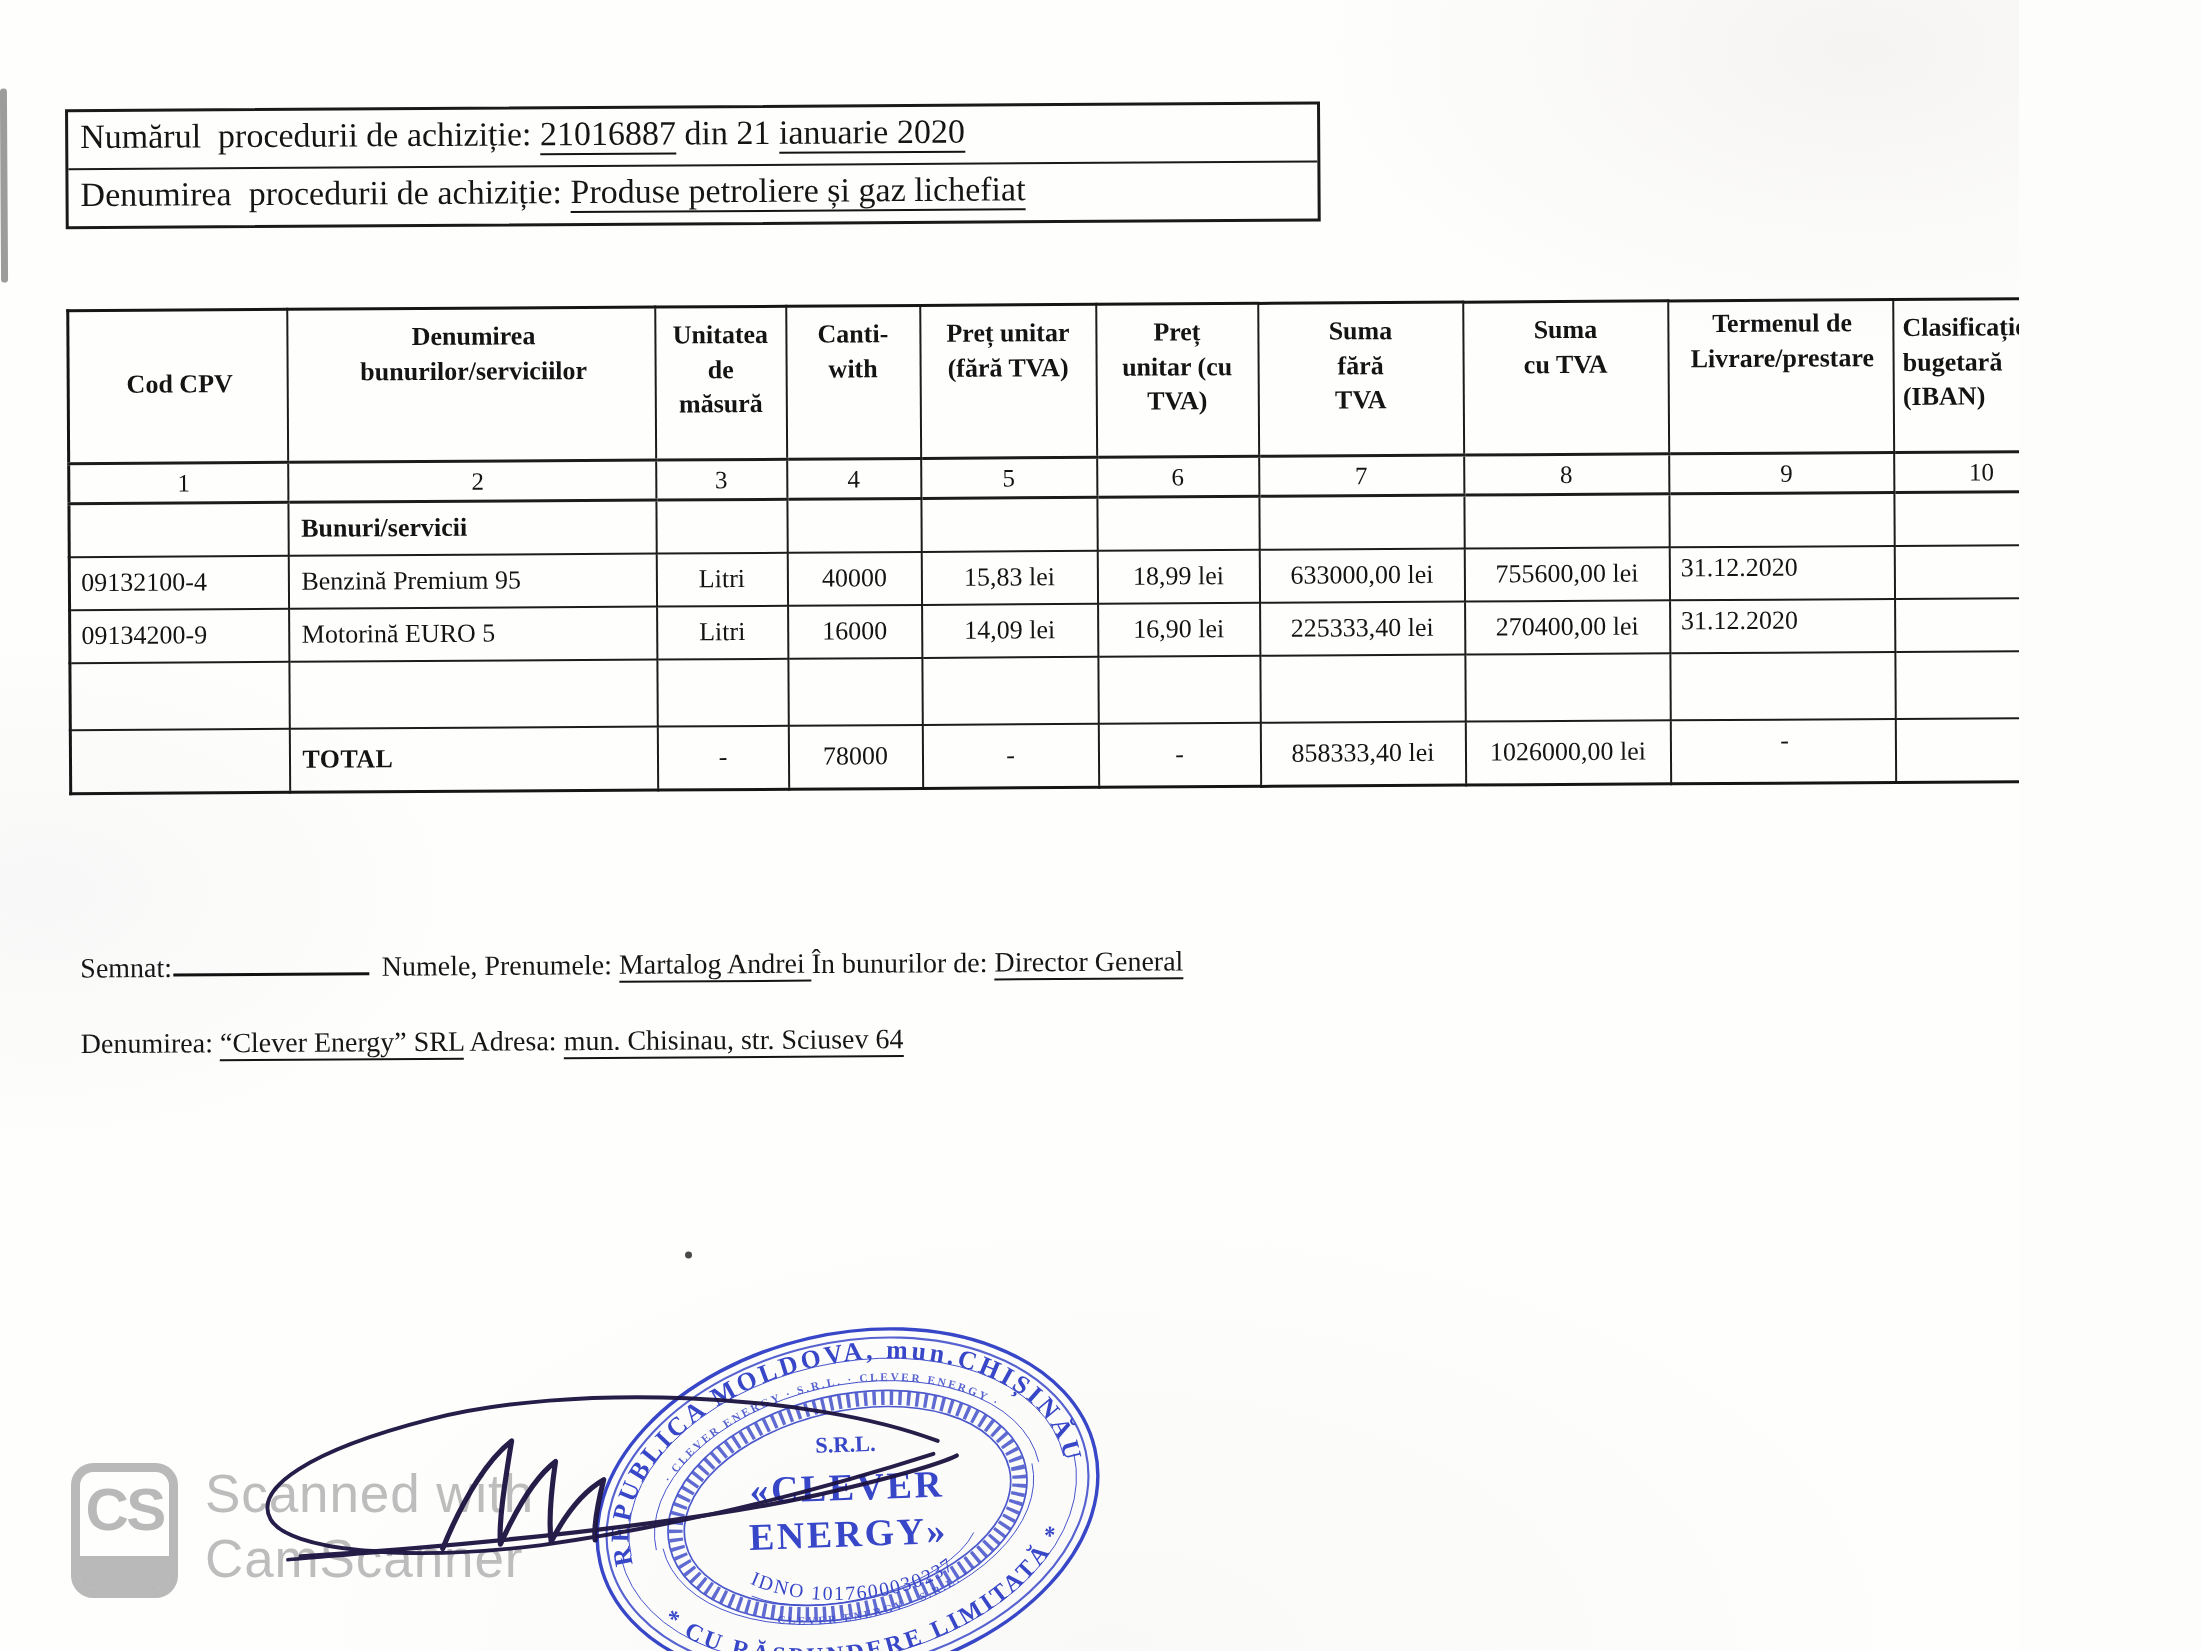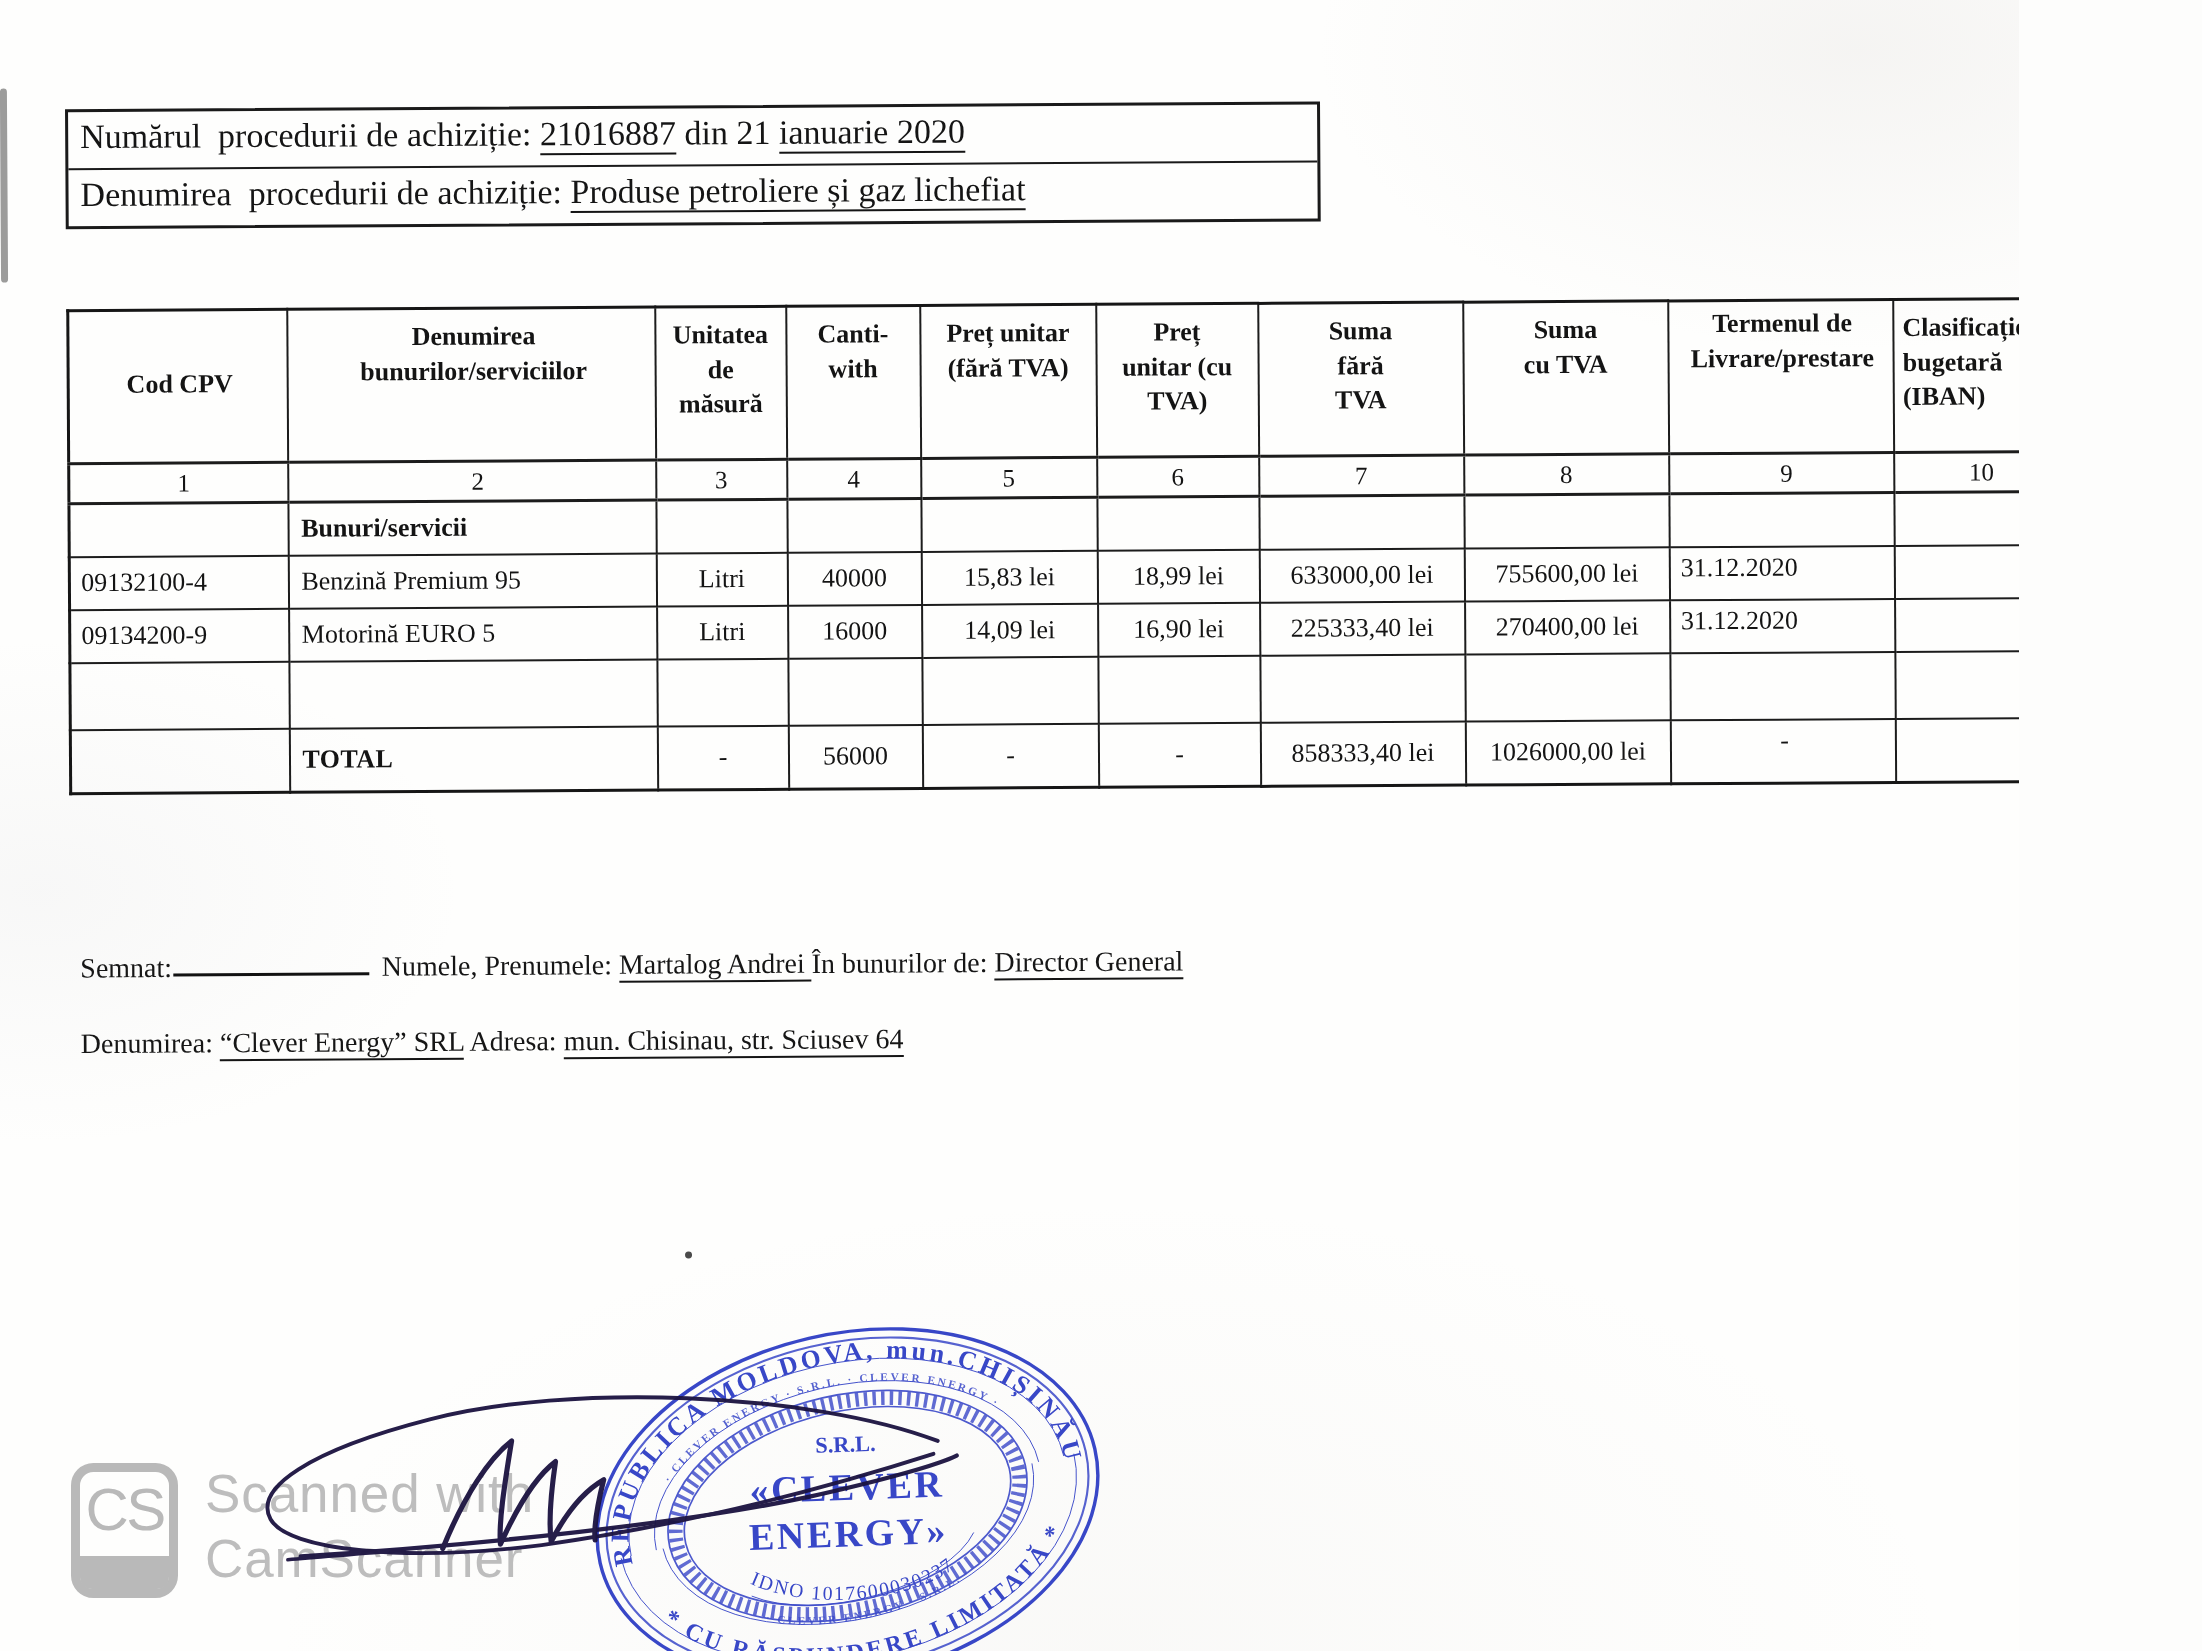--- a/index.html
+++ b/index.html
@@ -63,21 +63,21 @@
 
   .dot-artifact{position:absolute;left:680px;top:1249px;width:6.9px;height:6.9px;border-radius:50%;
     background:#2a2a2a;opacity:.85;}
 
   
   .cs-logo{position:absolute;left:71px;top:1463px;width:89px;height:117px;
     border:9.5px solid #b9b9b9;border-radius:22.4px;z-index:2;}
   .cs-band{position:absolute;left:0;right:0;bottom:0;height:33px;background:#b9b9b9;
     border-radius:0 0 12px 12px;}
   .cs-text{position:absolute;top:3.4px;left:0;right:0;text-align:center;
-    font-family:"Liberation Sans",sans-serif;font-weight:normal;font-size:60px;
+    font-family:"Liberation Sans",sans-serif;font-weight:bold;font-size:60px;
     color:#b9b9b9;letter-spacing:-2.6px;}
   .wm-text{position:absolute;left:205px;top:1461px;z-index:2;
     font-family:"Liberation Sans",sans-serif;font-size:53px;line-height:65px;
     color:#bdbdbd;letter-spacing:0.9px;}
 
   .stamp-svg{position:absolute;left:529px;top:1321px;z-index:3;opacity:.93;}
   .ink-svg{position:absolute;left:206px;top:1359px;z-index:4;}
 </style>
 </head>
 <body>
@@ -188,21 +188,21 @@
             <td></td>
         <td></td>
             <td></td>
         <td></td>
             <td></td>
       </tr>
       <tr class="r-total">
         <td></td>
         <td>TOTAL</td>
         <td>-</td>
-        <td>56000</td>
+        <td>78000</td>
         <td>-</td>
         <td>-</td>
         <td>858333,40 lei</td>
         <td>1026000,00 lei</td>
         <td>-</td>
         <td></td>
       </tr>
     </tbody>
       </table>
 

